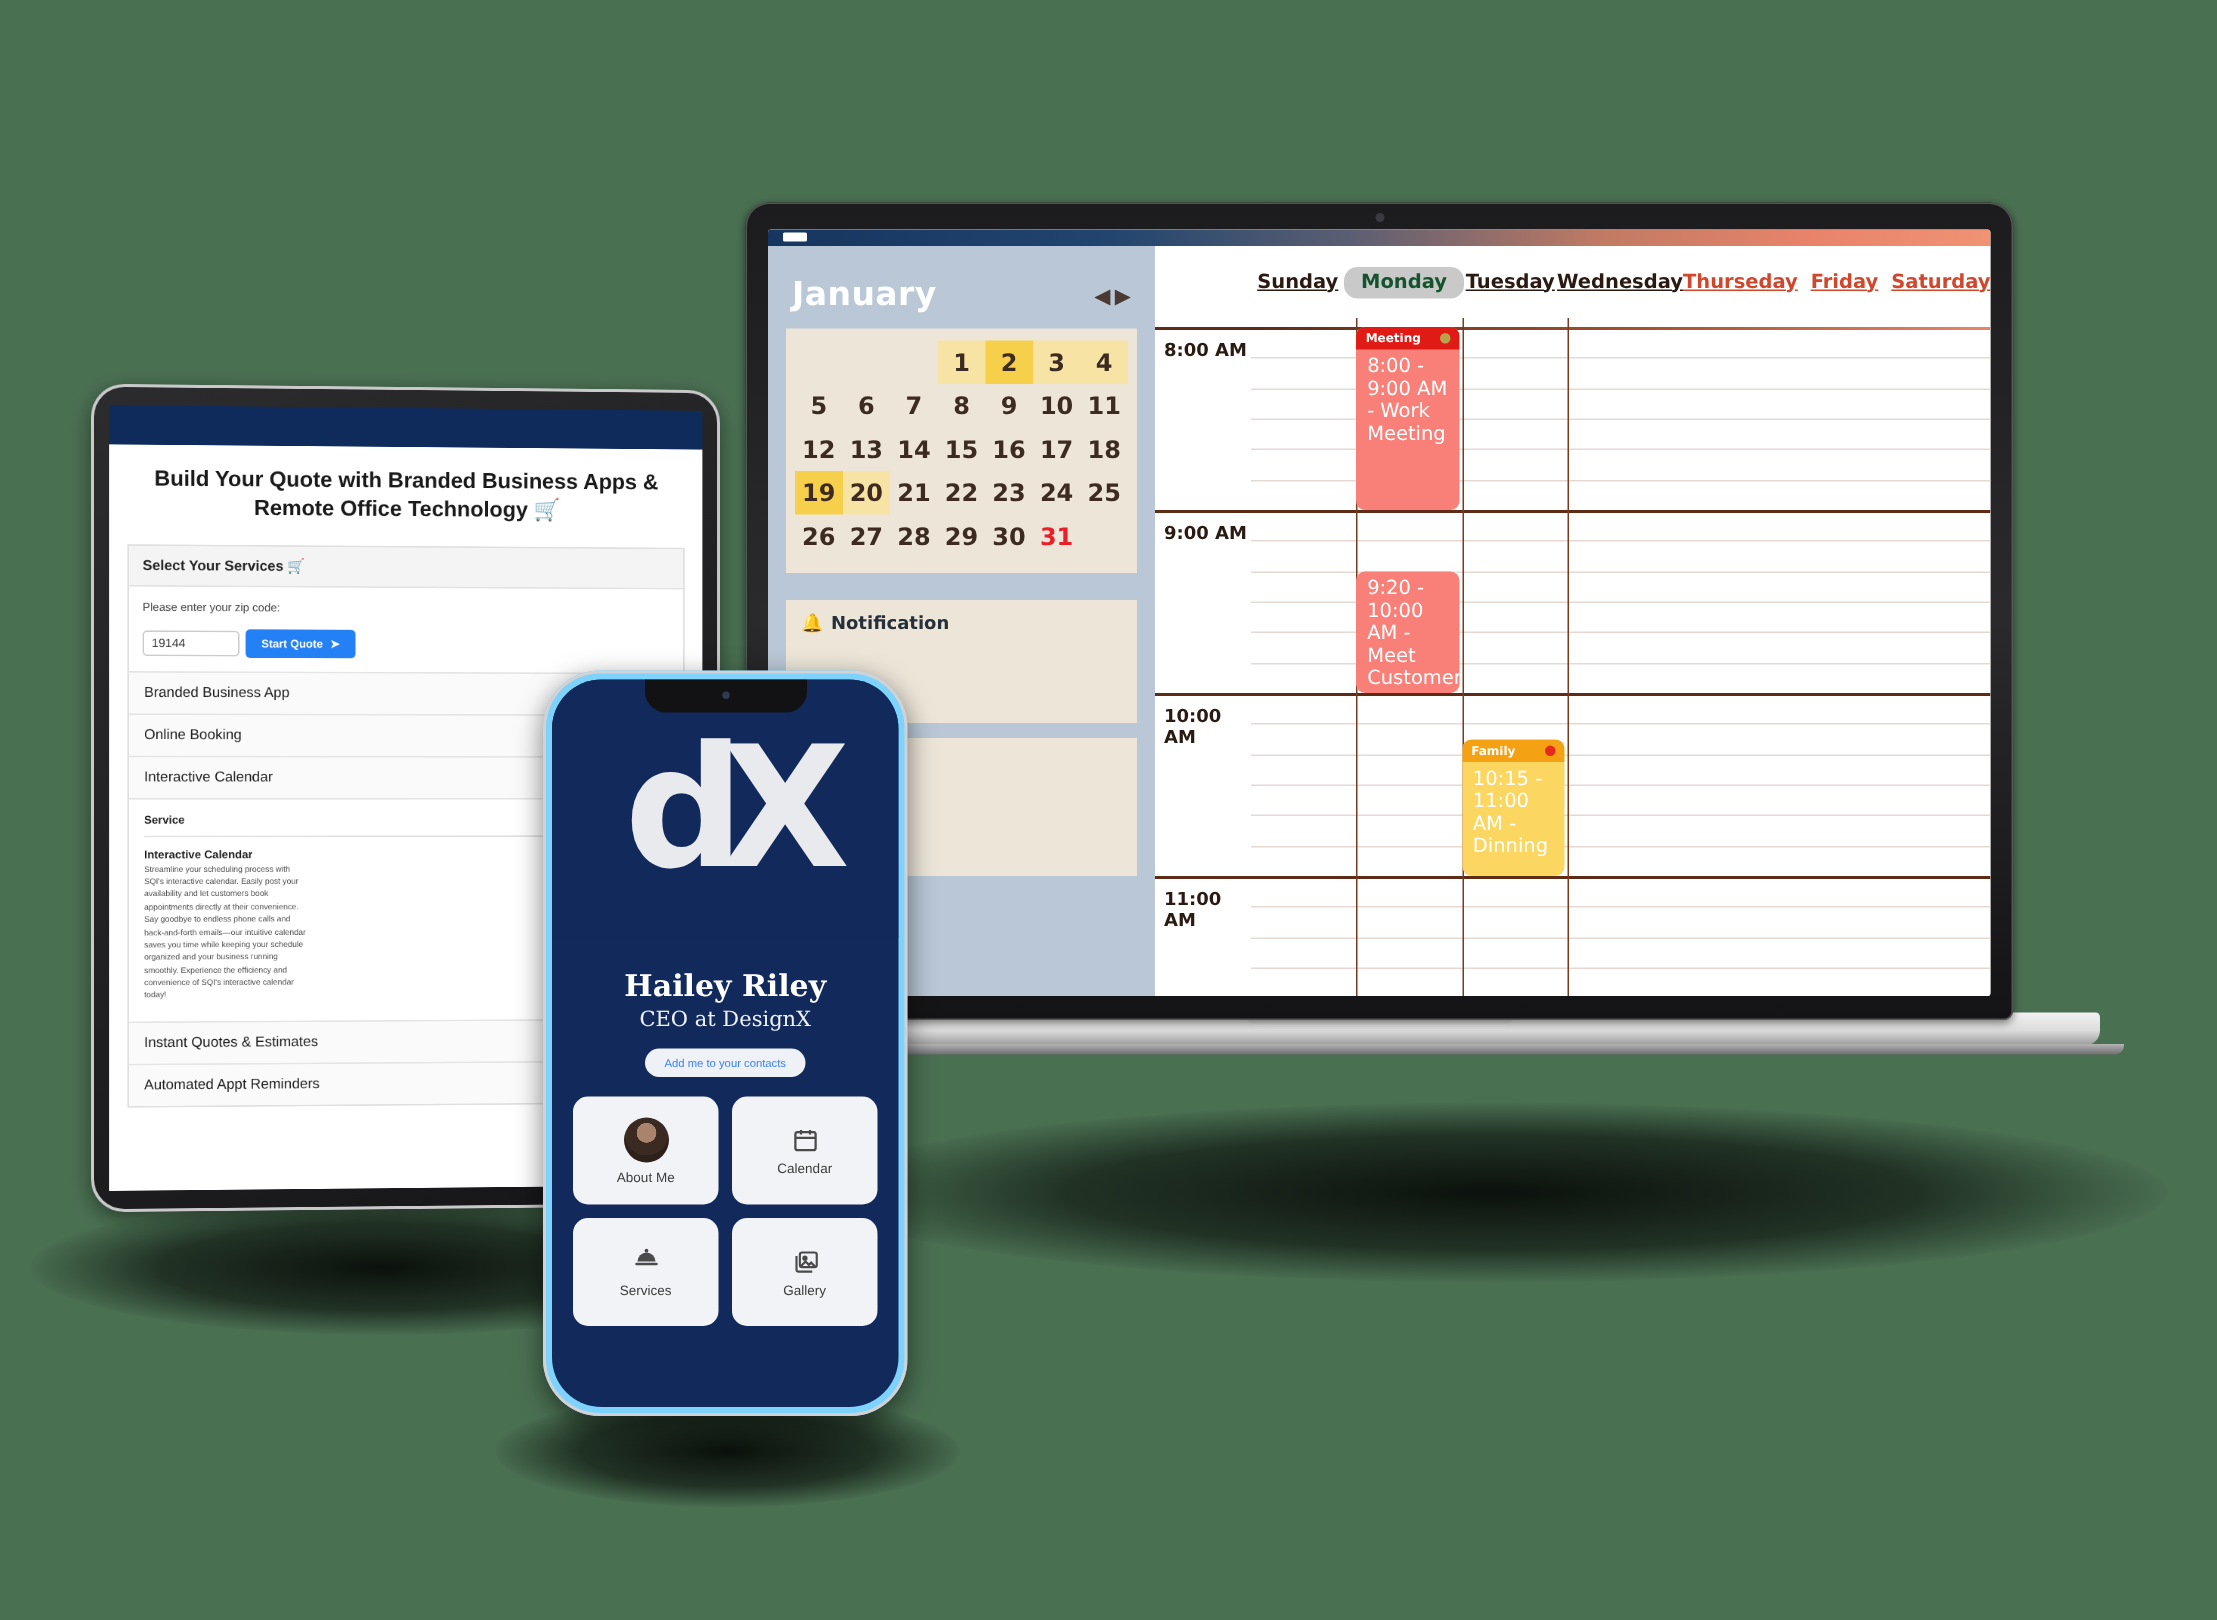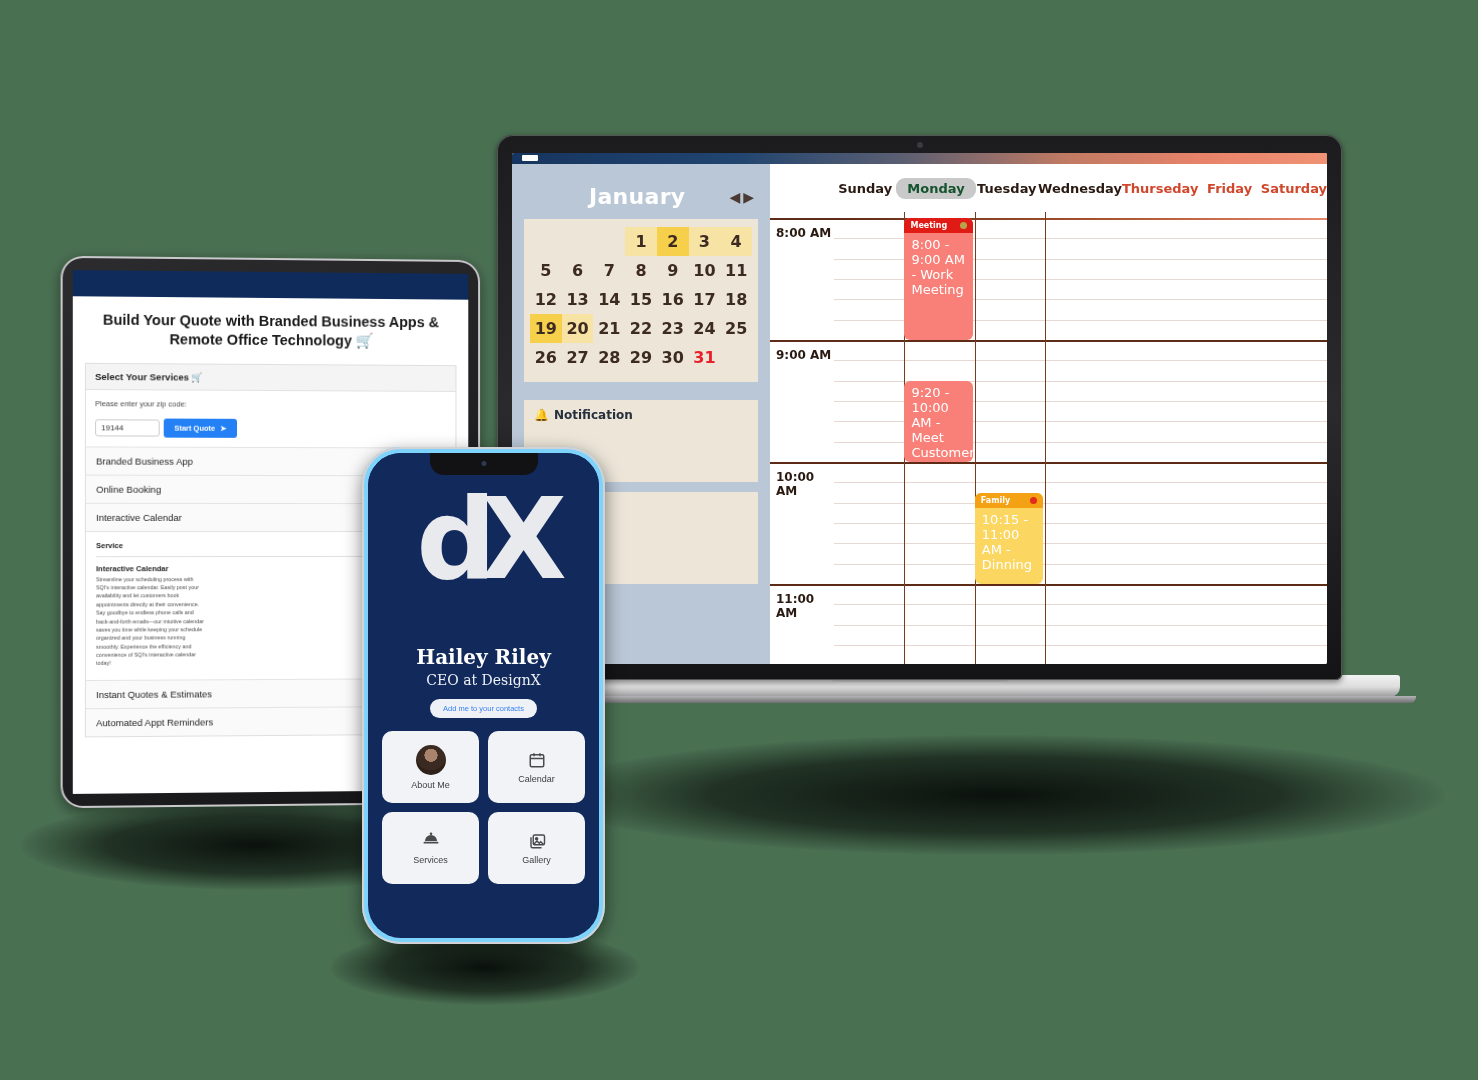--- a/index.html
+++ b/index.html
@@ -42,21 +42,21 @@
   .topbar { height: 11px; width: 100%;
     background: linear-gradient(90deg,#16355f 0%,#21456f 28%,#5c5f72 48%,#c07a63 68%,#e8836a 85%,#f09274 100%); }
   .topbar::after {
     content:""; position:absolute; left:10px; top:2px; width:16px; height:6px;
     background:#fff; border-radius:1px;
   }
   .lap-body { flex:1; display:flex; min-height:0; }
 
   
   .lap-side { width: 258px; background:#b9c7d6; position:relative; padding: 16px 12px 0 12px; }
-  .month-row { display:flex; align-items:center; justify-content:flex-end; padding: 4px 4px 10px 4px; gap: 44px; }
+  .month-row { display:flex; align-items:center; justify-content:space-between; padding: 4px 4px 10px 4px; gap: 44px; }
   .month-name { font-family:"DejaVu Sans", sans-serif; font-weight:700; font-size:22px; color:#fff; letter-spacing:.3px; }
   .month-nav { display:flex; gap:3px; color:#4a3a33; font-size:14px; }
   .cal-card { background:#ece5d8; padding:8px 6px 10px 6px; }
   .cal-grid { display:grid; grid-template-columns:repeat(7,1fr); }
   .cal-cell {
     height:29px; display:flex; align-items:center; justify-content:center;
     font-family:"DejaVu Sans", sans-serif; font-weight:700; font-size:16px; color:#3d2b22;
   }
   .cal-cell.hl-light { background:#f7e3a4; }
   .cal-cell.hl-dark  { background:#f6d04a; }
@@ -69,20 +69,21 @@
   .notif2 { margin-top:10px; background:#ece5d8; height:92px; padding:38px 10px 8px 10px;
     font-family:"DejaVu Sans", sans-serif; font-weight:700; font-size:10px; color:#26303c; }
   .notif2 div { margin-bottom:10px; }
 
   
   .lap-main { flex:1; background:#fff; display:flex; flex-direction:column; min-width:0; }
   .wk-head { display:flex; height:48px; align-items:center; padding-left:64px; }
   .wk-day {
     flex:1; text-align:center; font-family:"DejaVu Sans", sans-serif; font-weight:700; font-size:13px;
     color:#2a1a12;
+    text-decoration:underline;
   }
   .wk-day.warm { color:#d1472c; }
   .wk-day.sel span {
     background:#c9c9c9; border-radius:9px; padding:3px 11px; display:inline-block; color:#14532d;
   }
   .agenda { flex:1; position:relative; display:flex; min-height:0; }
   .hours { width:64px; position:relative; flex:none; }
   .hour-lbl {
     position:absolute; left:6px; font-family:"DejaVu Sans", sans-serif; font-weight:700;
     font-size:12px; color:#2a1a12;

